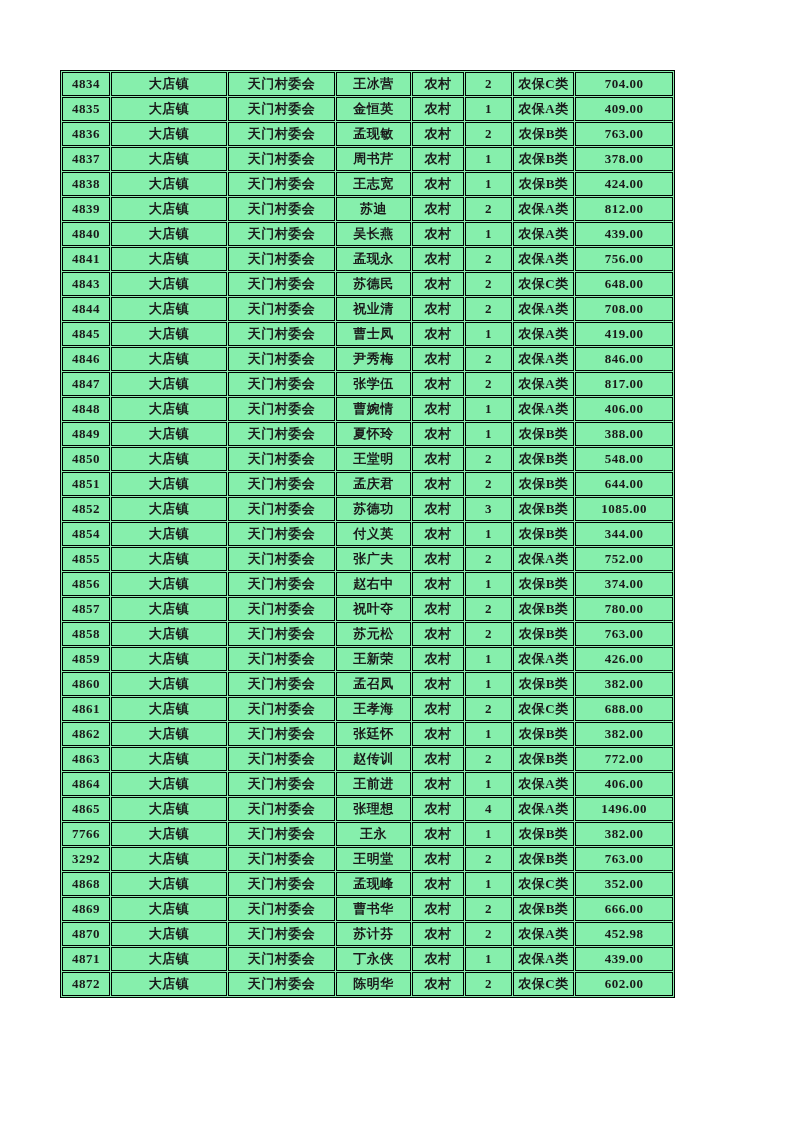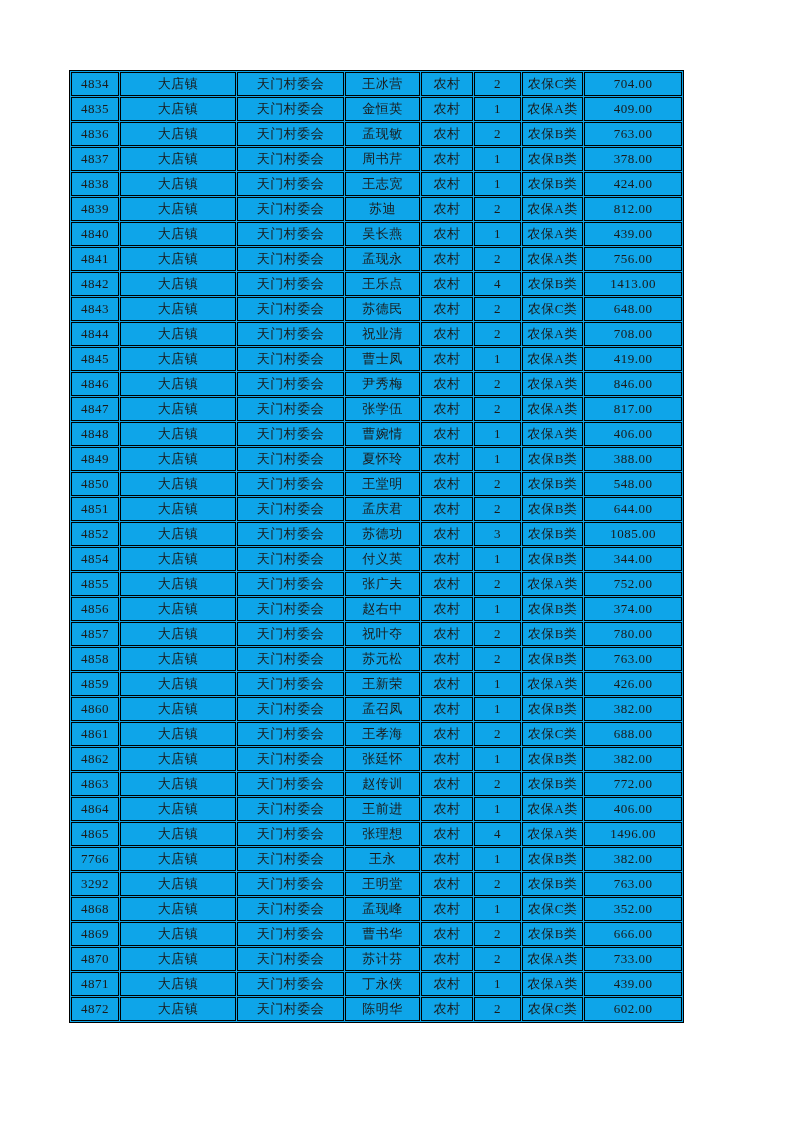--- a/index.html
+++ b/index.html
@@ -10,27 +10,28 @@
   .page {
     position: relative;
     width: 793px;
     height: 1122px;
     background: #ffffff;
     overflow: hidden;
     font-family: "Liberation Serif", "DejaVu Serif", serif;
   }
   table.roster {
     position: absolute;
-    left: 69px;
+    left: 60px;
     top: 70px;
     border-collapse: separate;
     border-spacing: 1px;
     border: 1px solid #000000;
     table-layout: fixed;
-    background: #0ea5e9;
+    background: #86efac;
+    font-weight: bold;
   }
   table.roster td {
     border: 1px solid #000000;
     height: 22px;
     padding: 0 2px;
     text-align: center;
     vertical-align: middle;
     font-size: 13px;
     color: #1a1a1a;
     white-space: nowrap;
@@ -132,30 +133,20 @@
           <td class="num">4841</td>
           <td>大店镇</td>
           <td>天门村委会</td>
           <td>孟现永</td>
           <td>农村</td>
           <td class="num">2</td>
           <td>农保A类</td>
           <td class="num">756.00</td>
         </tr>
         <tr>
-          <td class="num">4842</td>
-          <td>大店镇</td>
-          <td>天门村委会</td>
-          <td>王乐点</td>
-          <td>农村</td>
-          <td class="num">4</td>
-          <td>农保B类</td>
-          <td class="num">1413.00</td>
-        </tr>
-        <tr>
           <td class="num">4843</td>
           <td>大店镇</td>
           <td>天门村委会</td>
           <td>苏德民</td>
           <td>农村</td>
           <td class="num">2</td>
           <td>农保C类</td>
           <td class="num">648.00</td>
         </tr>
         <tr>
@@ -409,21 +400,21 @@
           <td class="num">666.00</td>
         </tr>
         <tr>
           <td class="num">4870</td>
           <td>大店镇</td>
           <td>天门村委会</td>
           <td>苏计芬</td>
           <td>农村</td>
           <td class="num">2</td>
           <td>农保A类</td>
-          <td class="num">733.00</td>
+          <td class="num">452.98</td>
         </tr>
         <tr>
           <td class="num">4871</td>
           <td>大店镇</td>
           <td>天门村委会</td>
           <td>丁永侠</td>
           <td>农村</td>
           <td class="num">1</td>
           <td>农保A类</td>
           <td class="num">439.00</td>

